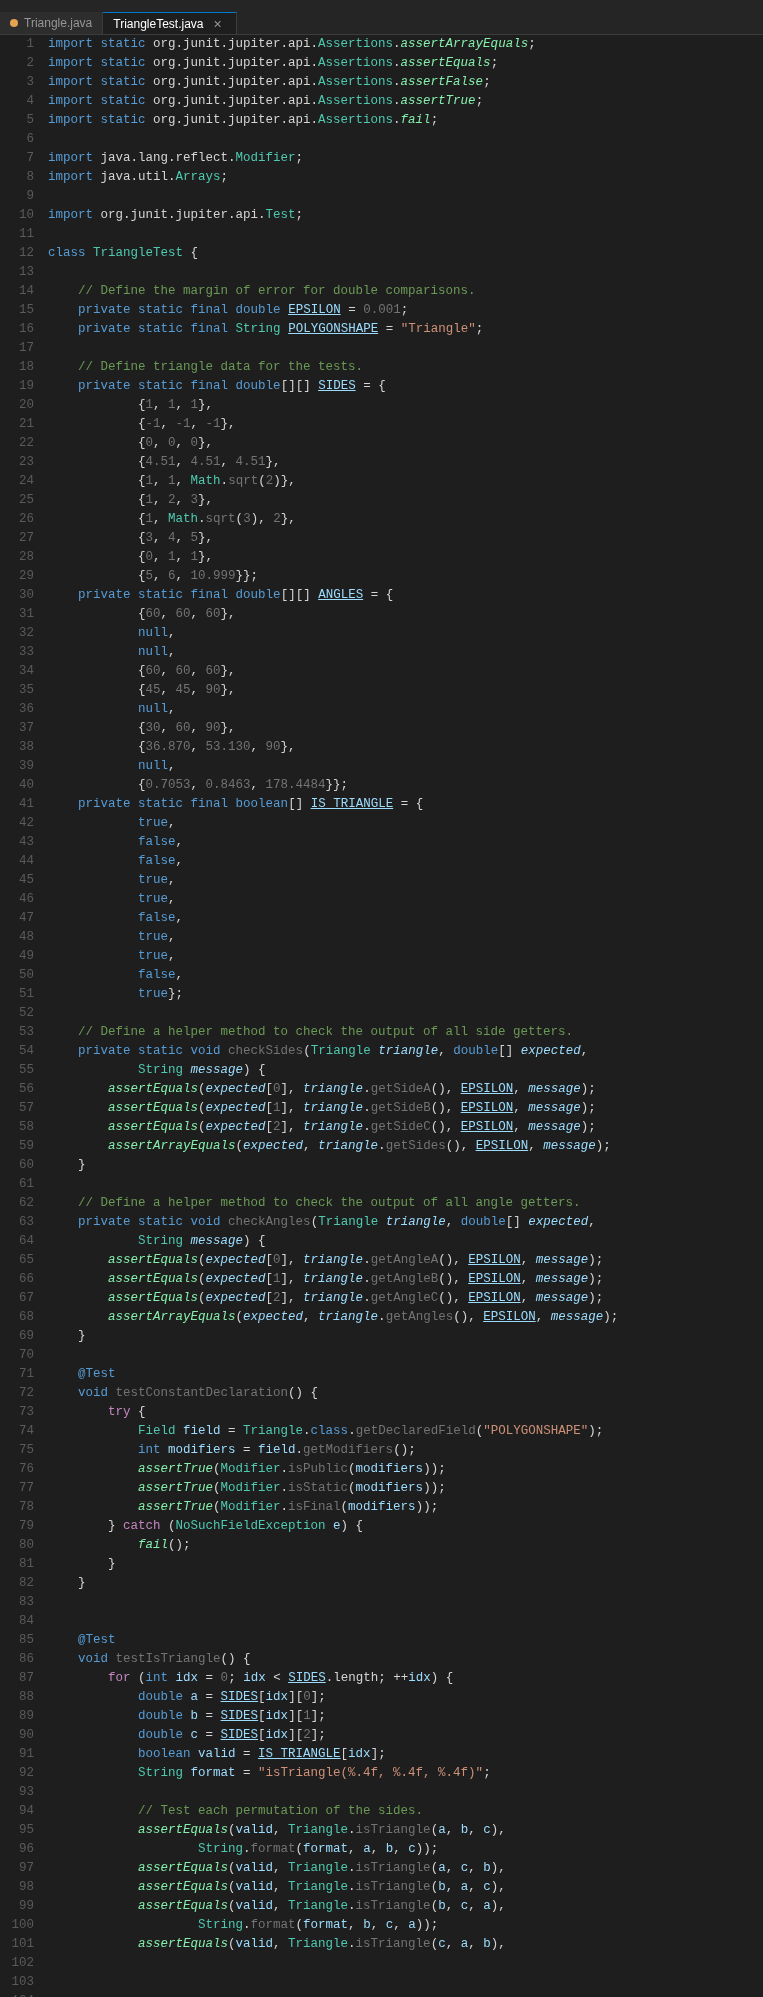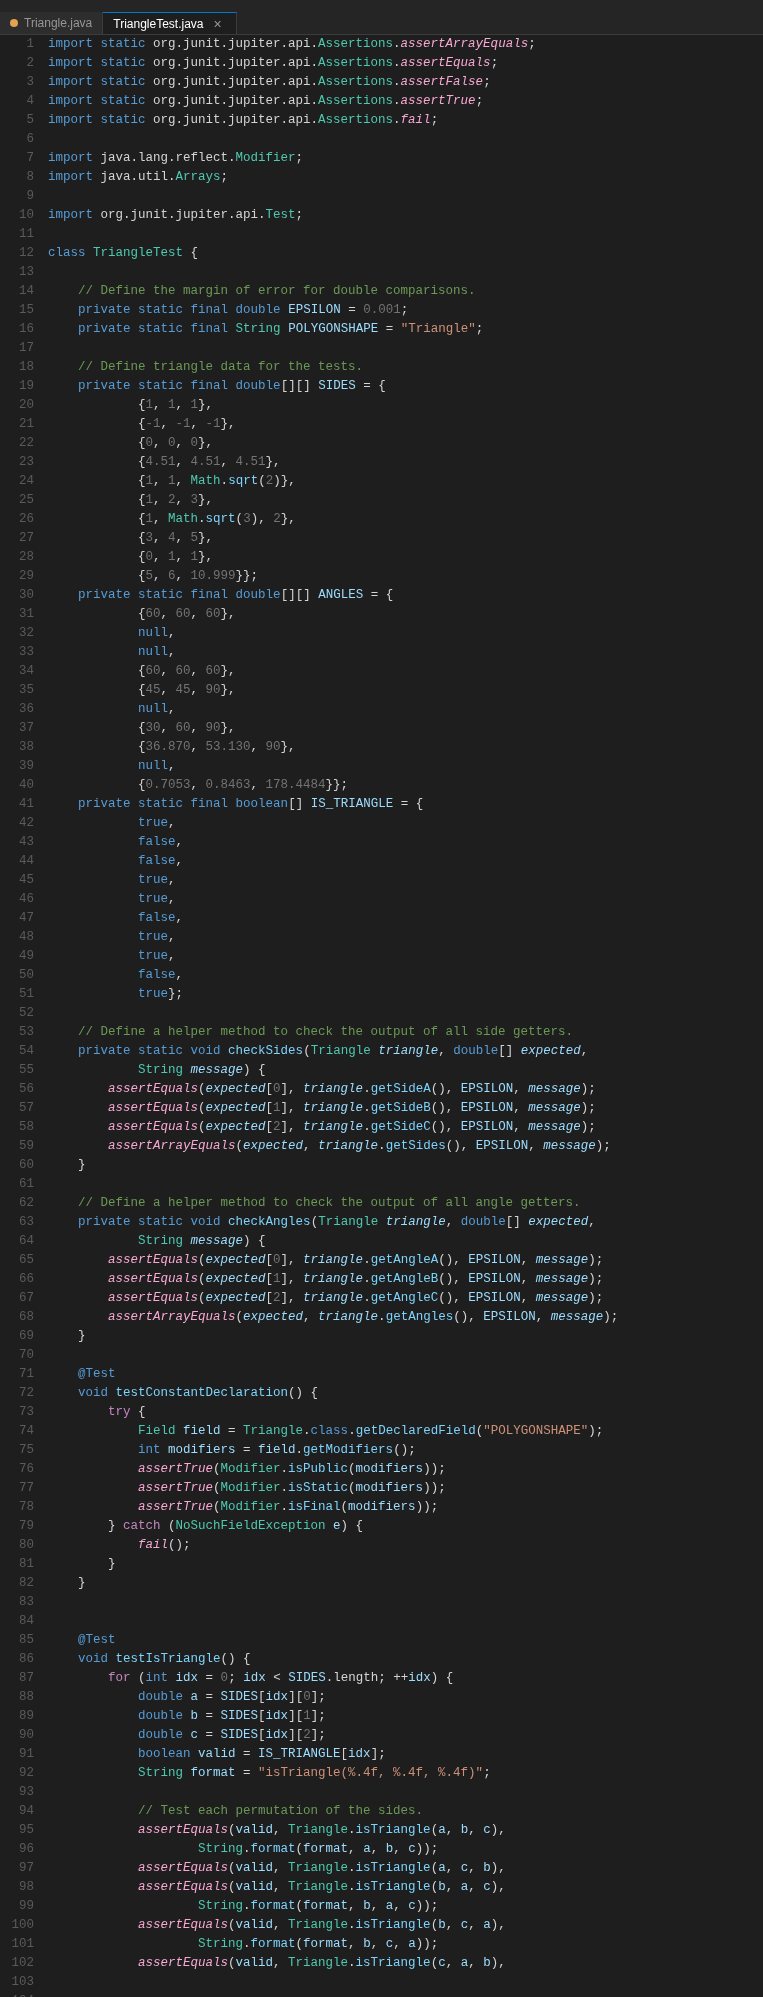--- a/index.html
+++ b/index.html
@@ -82,28 +82,28 @@
     }
     .line {
       display: block;
       white-space: pre;
       line-height: 19px;
       min-height: 19px;
     }
     
     .kw { color: #569cd6; } 
     .kw2 { color: #c586c0; } 
-    .fn { color: #7dd3fc; font-family: Liberation Mono, monospace; } 
+    .fn { color: #737373; font-family: Liberation Mono, monospace; } 
     .str { color: #ce9178; } 
     .num { color: #737373; } 
     .comment { color: #6a9955; } 
     .ann { color: #569cd6; } 
-    .const { color: #9cdcfe; } 
+    .const { color: #9cdcfe; text-decoration: underline; } 
     .italic { font-style: italic; }
-    .assert { color: #f9a8d4; font-style: italic; } 
+    .assert { color: #86efac; font-style: italic; } 
     .var { color: #9cdcfe; } 
     .cls { color: #4ec9b0; } 
     .param { color: #9cdcfe; font-style: italic; }
   </style>
 </head>
 <body>
 
 <div class="tab-bar">
   <div class="tab">
     <span class="dot orange"></span>
@@ -315,19 +315,18 @@
     <span class="line">            <span class="kw">double</span> <span class="var">b</span> = <span class="const">SIDES</span>[<span class="var">idx</span>][<span class="num">1</span>];</span>
     <span class="line">            <span class="kw">double</span> <span class="var">c</span> = <span class="const">SIDES</span>[<span class="var">idx</span>][<span class="num">2</span>];</span>
     <span class="line">            <span class="kw">boolean</span> <span class="var">valid</span> = <span class="const">IS_TRIANGLE</span>[<span class="var">idx</span>];</span>
     <span class="line">            <span class="cls">String</span> <span class="var">format</span> = <span class="str">"isTriangle(%.4f, %.4f, %.4f)"</span>;</span>
     <span class="line"></span>
     <span class="line">            <span class="comment">// Test each permutation of the sides.</span></span>
     <span class="line">            <span class="assert italic">assertEquals</span>(<span class="var">valid</span>, <span class="cls">Triangle</span>.<span class="fn">isTriangle</span>(<span class="var">a</span>, <span class="var">b</span>, <span class="var">c</span>),</span>
     <span class="line">                    <span class="cls">String</span>.<span class="fn">format</span>(<span class="var">format</span>, <span class="var">a</span>, <span class="var">b</span>, <span class="var">c</span>));</span>
     <span class="line">            <span class="assert italic">assertEquals</span>(<span class="var">valid</span>, <span class="cls">Triangle</span>.<span class="fn">isTriangle</span>(<span class="var">a</span>, <span class="var">c</span>, <span class="var">b</span>),</span>
     <span class="line">            <span class="assert italic">assertEquals</span>(<span class="var">valid</span>, <span class="cls">Triangle</span>.<span class="fn">isTriangle</span>(<span class="var">b</span>, <span class="var">a</span>, <span class="var">c</span>),</span>
-    <span class="line">                    <span class="cls">String</span>.<span class="fn">format</span>(<span class="var">format</span>, <span class="var">b</span>, <span class="var">a</span>, <span class="var">c</span>));</span>
     <span class="line">            <span class="assert italic">assertEquals</span>(<span class="var">valid</span>, <span class="cls">Triangle</span>.<span class="fn">isTriangle</span>(<span class="var">b</span>, <span class="var">c</span>, <span class="var">a</span>),</span>
     <span class="line">                    <span class="cls">String</span>.<span class="fn">format</span>(<span class="var">format</span>, <span class="var">b</span>, <span class="var">c</span>, <span class="var">a</span>));</span>
     <span class="line">            <span class="assert italic">assertEquals</span>(<span class="var">valid</span>, <span class="cls">Triangle</span>.<span class="fn">isTriangle</span>(<span class="var">c</span>, <span class="var">a</span>, <span class="var">b</span>),</span>
 
   </div>
 </div>
 
 </body></html>

